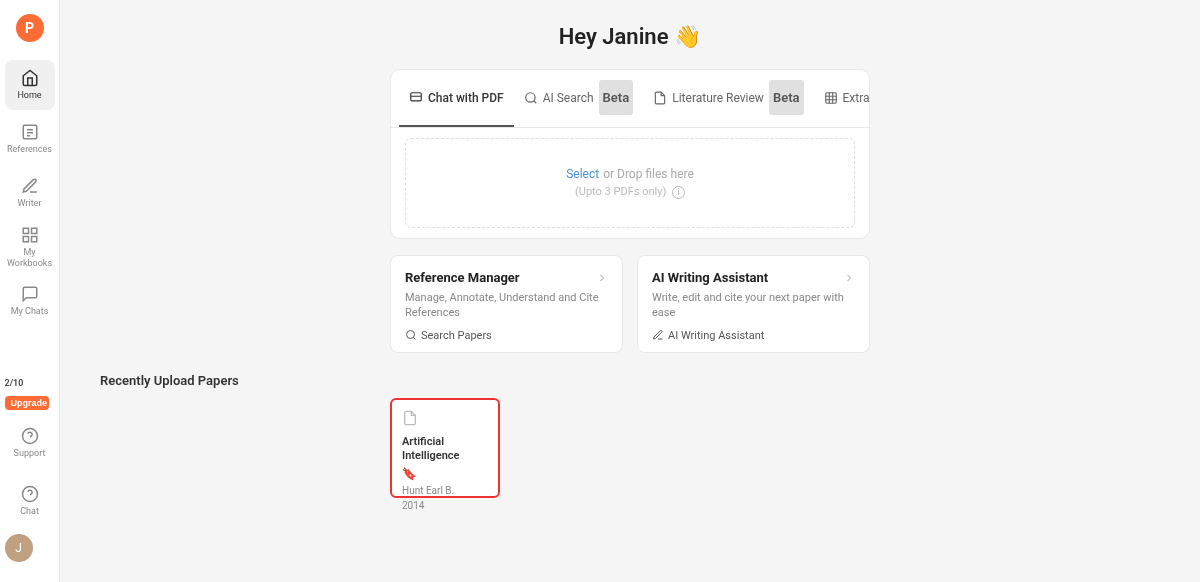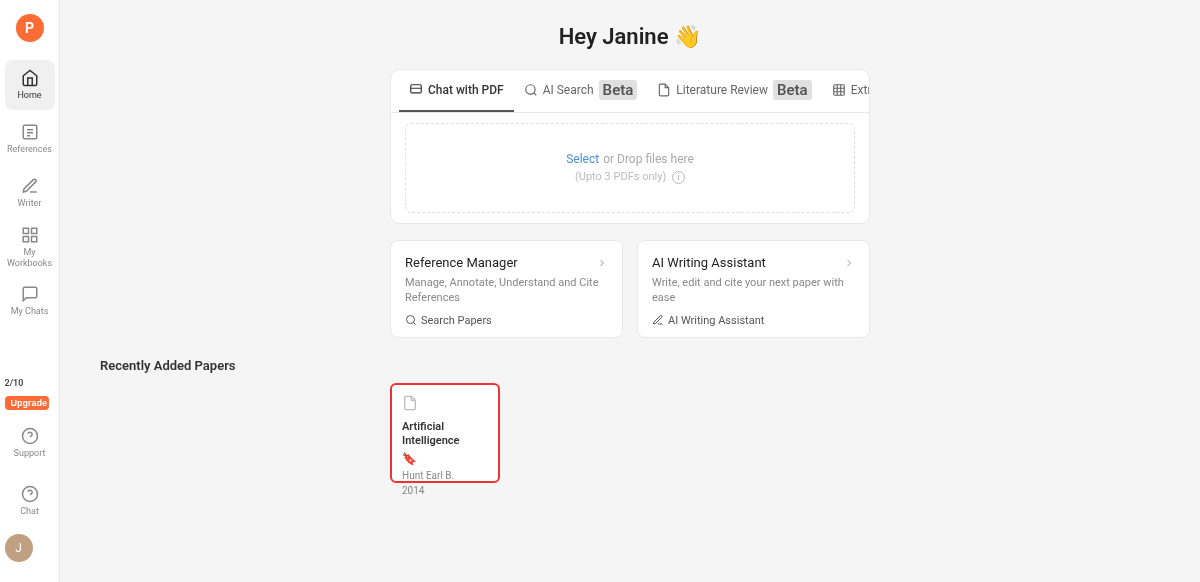--- a/index.html
+++ b/index.html
@@ -159,24 +159,24 @@
     .pdf-tab.active {
       color: #333;
       font-weight: 500;
       border-bottom-color: #555;
     }
     .pdf-tab svg {
       width: 14px;
       height: 14px;
     }
     .beta-badge {
-      font-size: 15px;
+      font-size: 13px;
       background: #e0e0e0;
       border-radius: 3px;
-      padding: 1px 4px;
+      padding: 10px 4px;
       color: #555;
       font-weight: 600;
     }
     .pdf-dropzone {
       height: 90px;
       display: flex;
       flex-direction: column;
       align-items: center;
       justify-content: center;
       color: #aaa;
@@ -242,21 +242,21 @@
       cursor: pointer;
     }
     .tool-card-header {
       display: flex;
       align-items: center;
       justify-content: space-between;
       margin-bottom: 5px;
     }
     .tool-card-title {
       font-size: 13px;
-      font-weight: 400;
+      font-weight: 700;
       color: #222;
     }
     .tool-card-desc {
       font-size: 11px;
       color: #888;
       margin-bottom: 8px;
       line-height: 1.4;
     }
     .tool-card-link {
       display: flex;
@@ -504,21 +504,21 @@
       <div class="tool-card-link">
         <svg viewBox="0 0 24 24" fill="none" stroke="currentColor" stroke-width="2" style="width:12px;height:12px;">
           <path d="M12 20h9"></path>
             <path d="M16.5 3.5a2.121 2.121 0 013 3L7 19l-4 1 1-4L16.5 3.5z"></path>
         </svg>
         <span>AI Writing Assistant</span>
       </div>
     </div>
   </div>
 
-  <div class="section-title">Recently Added Papers</div>
+  <div class="section-title">Recently Upload Papers</div>
   <div class="papers-grid">
     <div class="paper-card">
       <div class="paper-card-icon">
         <svg width="16" height="16" viewBox="0 0 24 24" fill="none" stroke="#bbb" stroke-width="2">
           <path d="M14 2H6a2 2 0 00-2 2v16a2 2 0 002 2h12a2 2 0 002-2V8z"></path>
           <polyline points="14 2 14 8 20 8"></polyline>
         </svg>
       </div>
       <div class="paper-card-title">Artificial Intelligence</div>
       <div class="paper-card-emoji">🔖</div>

